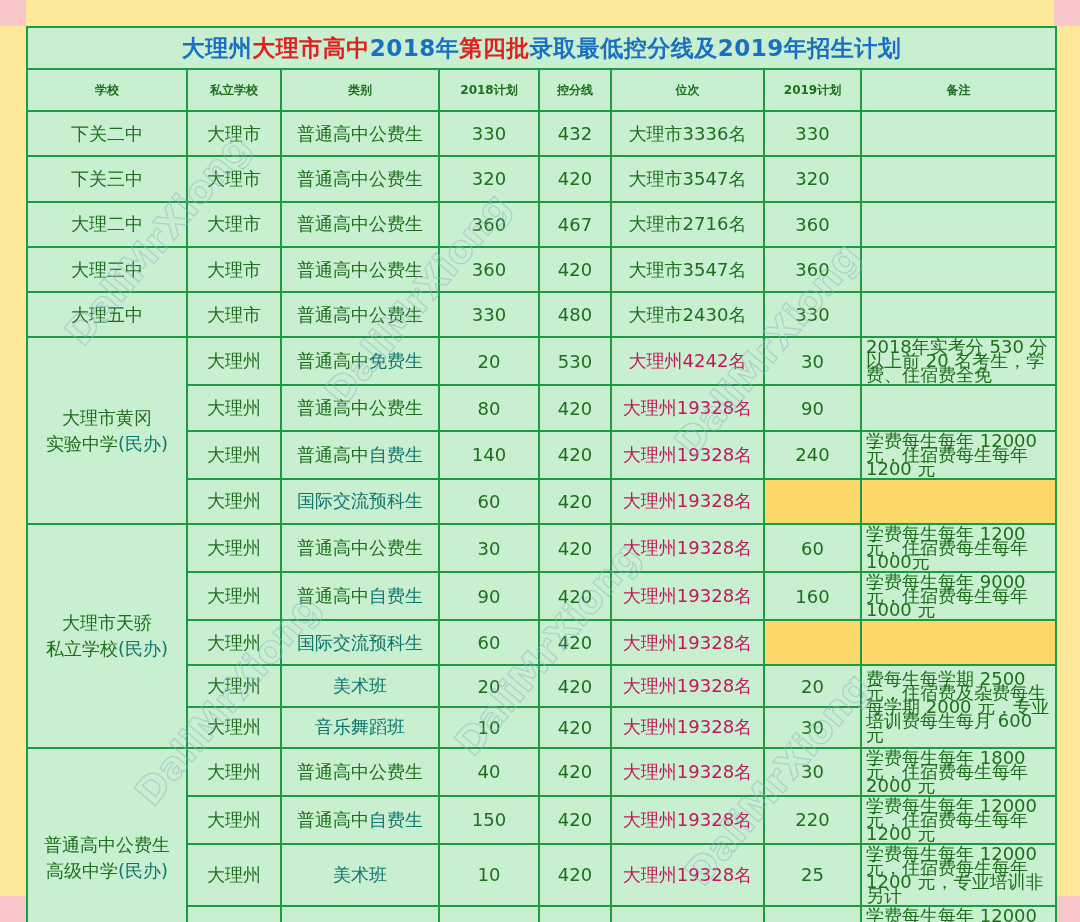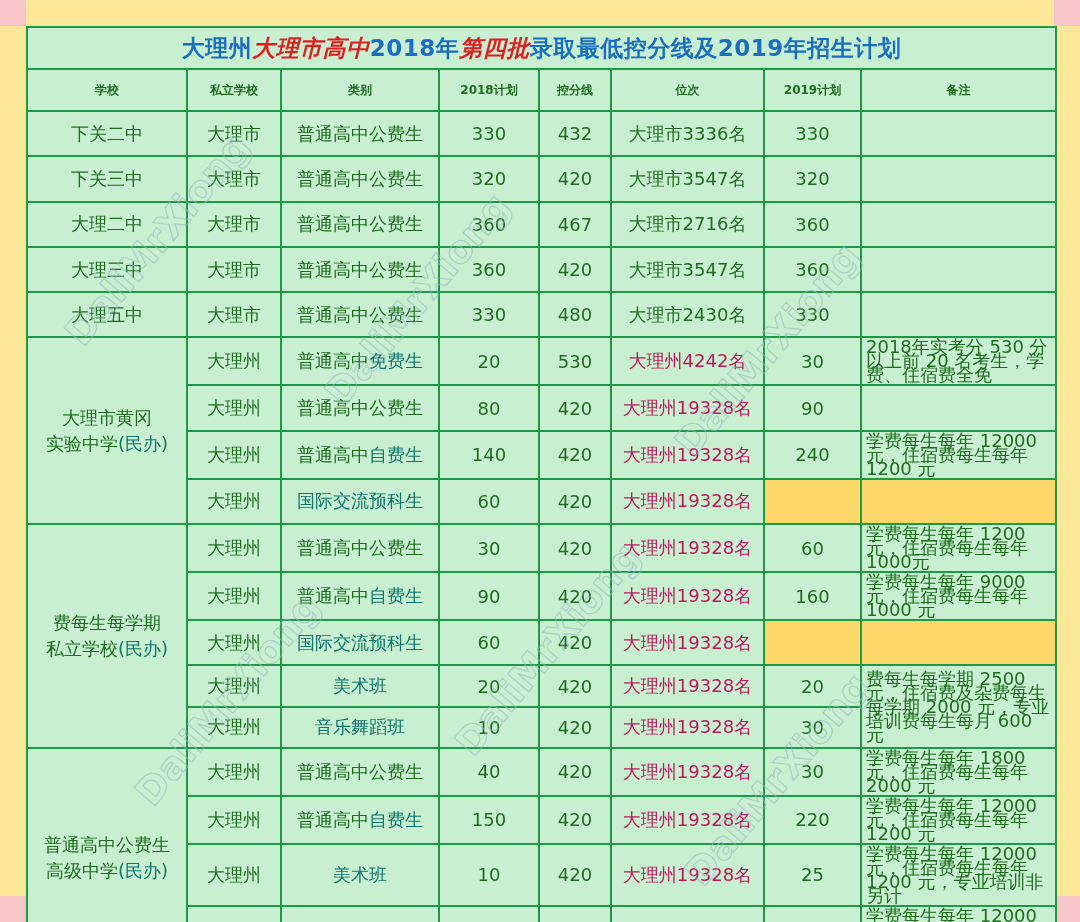--- a/index.html
+++ b/index.html
@@ -17,21 +17,21 @@
     border-collapse:collapse; table-layout:fixed;
     width:1029px; background:#c8efcf;
   }
   td, th {
     border:2px solid #1e9a45;
     text-align:center; vertical-align:middle;
     color:#1e6e1e; padding:0; overflow:hidden;
   }
   .title-row td { height:40px; font-size:23px; font-weight:bold; letter-spacing:0.5px; }
   .title-row .blue { color:#1a6fc4; }
-  .title-row .red { color:#e02020;font-style:italic; }
+  .title-row .red { color:#e02020; }
   .head-row th { height:40px; font-size:12px; font-weight:bold; color:#1e6e1e; }
   tbody tr.data td { height:39.3px; font-size:18px; }
   td.school { font-size:18px; line-height:26px; }
   td.rank { color:#be185d; }
   td.rank.green { color:#1e6e1e;margin-left:10px; }
   td.note { font-size:10px; text-align:left; padding:2px 4px; line-height:14px; color:#1e6e1e; }
   td.yellow { background:#fcd76a; }
   .red { color:#0f766e; }
   .watermark {
     position:absolute; font-size:38px; font-weight:bold; color:transparent;
@@ -168,21 +168,21 @@
       <td class="red">国际交流预科生</td>
       <td>60</td>
       <td>420</td>
       <td class="rank">大理州19328名</td>
       <td class="yellow"></td>
       <td class="note yellow"></td>
     </tr>
 
     <tr class="data">
       <td class="school" rowspan="5">
-        <span>费每生每学期</span><br>
+        <span>大理市天骄</span><br>
         <span>私立学校</span><span class="red">(民办)</span>
       </td>
       <td>大理州</td>
       <td>普通高中公费生</td>
       <td>30</td>
       <td>420</td>
       <td class="rank">大理州19328名</td>
       <td>60</td>
       <td class="note">学费每生每年 1200 元，住宿费每生每年 1000元</td>
     </tr>

